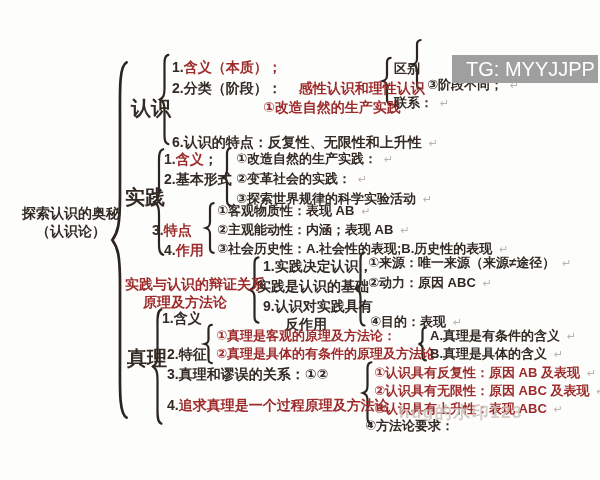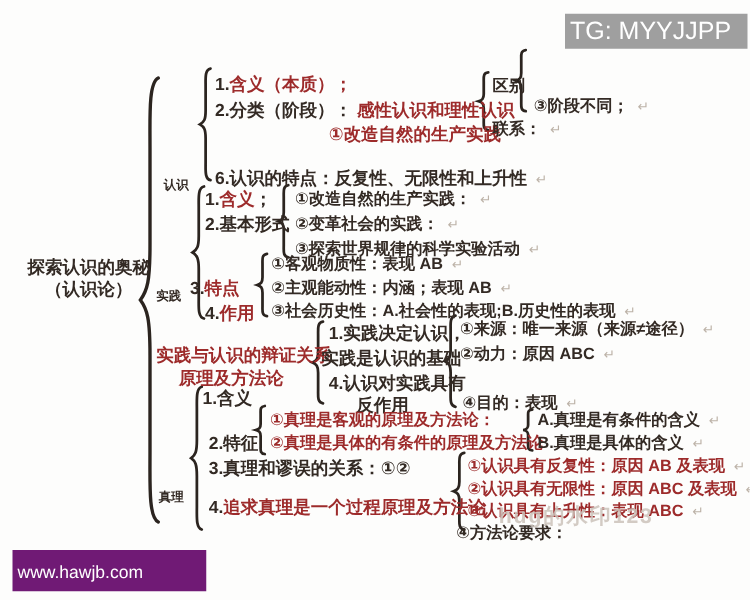--- a/index.html
+++ b/index.html
@@ -7,29 +7,29 @@
   #canvas {
     position: relative; width: 600px; height: 480px;
     background: #fdfdfc; overflow: hidden;
     font-family: "Liberation Sans", "DejaVu Sans", sans-serif;
   }
   .t {
     position: absolute; white-space: nowrap; font-weight: 700;
     font-size: 13px; line-height: 1.15; color: #332a24;
   }
   .fs14 { font-size: 14px; }
-  .fs15 { font-size: 10px; margin-top: 46px; }
+  .fs15 { font-size: 20px; }
   .red { color: #9d2b2b; }
   .pm { color: #bdb3a8; font-weight: 400; font-size: 11px; margin-left: 7px; }
   .brace { position: absolute; overflow: visible; }
   .brace path { fill: none; stroke: #2b241f; stroke-width: 2.2; stroke-linecap: round; vector-effect: non-scaling-stroke; }
   .brace.thick path { stroke-width: 2.7; }
   .badge {
     position: absolute; color: #ffffff; font-weight: 400;
-    display: flex; align-items: center; padding-left: 4px;
+    display: flex; align-items: center; padding-left: 14px; margin-top: 44px;
   }
   #tg-badge { left: 452px; top: 11px; width: 146px; height: 28px; background: #9f9f9f; font-size: 20px; }
   #site-badge { left: 10px; top: 440px; width: 155px; height: 33px; background: #701a75; font-size: 14px; }
   #corner-wm {
     position: absolute; left: 399px; top: 401px; white-space: nowrap;
     color: #ccc3bb; font-weight: 700; font-size: 17px; letter-spacing: 1.5px; opacity: .85;
   }
 </style>
 </head>
 <body>
@@ -74,21 +74,21 @@
     </svg>
   <svg class="brace" style="left:361px;top:361px;width:13px;height:64px" viewBox="0 0 20 100" preserveAspectRatio="none">
       <path d="M16 2 C 9 3, 10 10, 10 17 L 10 38 C 10 46, 8 48, 3 50 C 8 52, 10 54, 10 62 L 10 83 C 10 90, 9 97, 16 98"></path>
     </svg>
 
   <div class="t fs14" style="left:22px;top:205px">探索认识的奥秘</div>
   <div class="t fs14" style="left:36px;top:223px">（认识论）</div>
 
   <div class="t fs15" style="left:131px;top:97px">认识</div>
   <div class="t fs14" style="left:172px;top:59px"><span>1.</span><span class="red">含义（本质）；</span></div>
-  <div class="t fs14" style="left:172px;top:80px"><span>2.分类（阶段）：</span><span class="red" style="margin-left:4px">感性认识和理性认识</span></div>
+  <div class="t fs14" style="left:172px;top:80px"><span>2.分类（阶段）：</span><span class="red" style="margin-left:17px">感性认识和理性认识</span></div>
   <div class="t fs14 red" style="left:263px;top:99px">①改造自然的生产实践</div>
   <div class="t" style="left:394px;top:62px">区别</div>
   <div class="t" style="left:427px;top:78px"><span>③阶段不同；</span><span class="pm">↵</span></div>
   <div class="t" style="left:394px;top:96px"><span>联系：</span><span class="pm">↵</span></div>
   <div class="t fs14" style="left:172px;top:134px"><span>6.认识的特点：反复性、无限性和上升性</span><span class="pm">↵</span></div>
 
   <div class="t fs15" style="left:125px;top:186px">实践</div>
   <div class="t fs14" style="left:164px;top:151px"><span>1.</span><span class="red">含义</span><span>；</span></div>
   <div class="t fs14" style="left:164px;top:171px">2.基本形式</div>
   <div class="t" style="left:236px;top:172px"><span>②变革社会的实践：</span><span class="pm">↵</span></div>
@@ -97,21 +97,21 @@
   <div class="t fs14" style="left:152px;top:222px"><span>3.</span><span class="red">特点</span></div>
   <div class="t" style="left:217px;top:204px"><span>①客观物质性：表现 AB</span><span class="pm">↵</span></div>
   <div class="t" style="left:217px;top:223px"><span>②主观能动性：内涵；表现 AB</span><span class="pm">↵</span></div>
   <div class="t" style="left:217px;top:242px"><span>③社会历史性：A.社会性的表现;B.历史性的表现</span><span class="pm">↵</span></div>
   <div class="t fs14" style="left:164px;top:242px"><span>4.</span><span class="red">作用</span></div>
 
   <div class="t fs14 red" style="left:143px;top:294px">原理及方法论</div>
   <div class="t fs14 red" style="left:125px;top:276px">实践与认识的辩证关系</div>
   <div class="t fs14" style="left:263px;top:258px">1.实践决定认识，</div>
   <div class="t fs14" style="left:257px;top:278px">实践是认识的基础</div>
-  <div class="t fs14" style="left:263px;top:298px">4.认识对实践具有</div>
+  <div class="t fs14" style="left:263px;top:298px">9.认识对实践具有</div>
   <div class="t fs14" style="left:285px;top:316px">反作用</div>
   <div class="t" style="left:368px;top:256px"><span>①来源：唯一来源（来源≠途径）</span><span class="pm">↵</span></div>
   <div class="t" style="left:368px;top:276px"><span>②动力：原因 ABC</span><span class="pm">↵</span></div>
   <div class="t" style="left:370px;top:315px"><span>④目的：表现</span><span class="pm">↵</span></div>
 
   <div class="t fs15" style="left:127px;top:347px">真理</div>
   <div class="t fs14" style="left:162px;top:310px">1.含义</div>
   <div class="t fs14" style="left:167px;top:346px">2.特征</div>
   <div class="t red" style="left:216px;top:329px">①真理是客观的原理及方法论：</div>
   <div class="t red" style="left:216px;top:347px">②真理是具体的有条件的原理及方法论</div>

